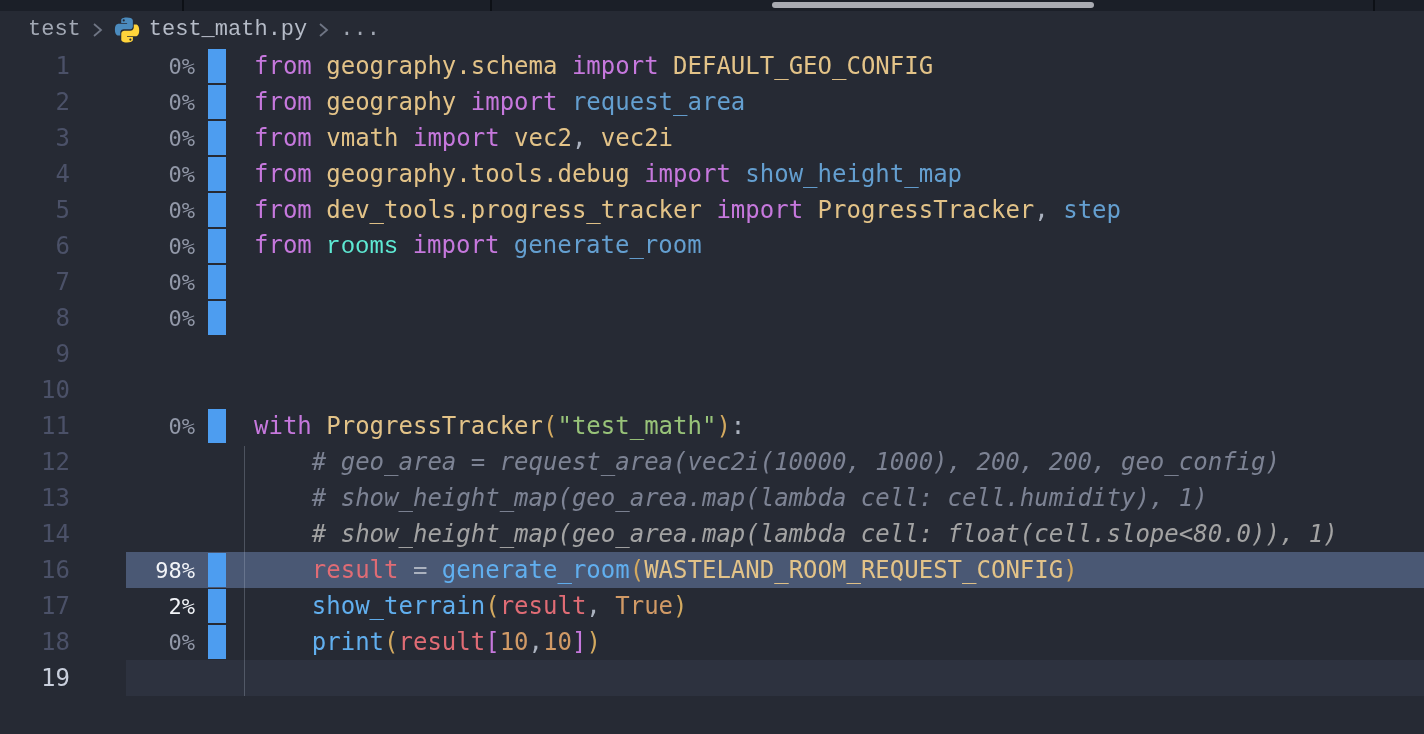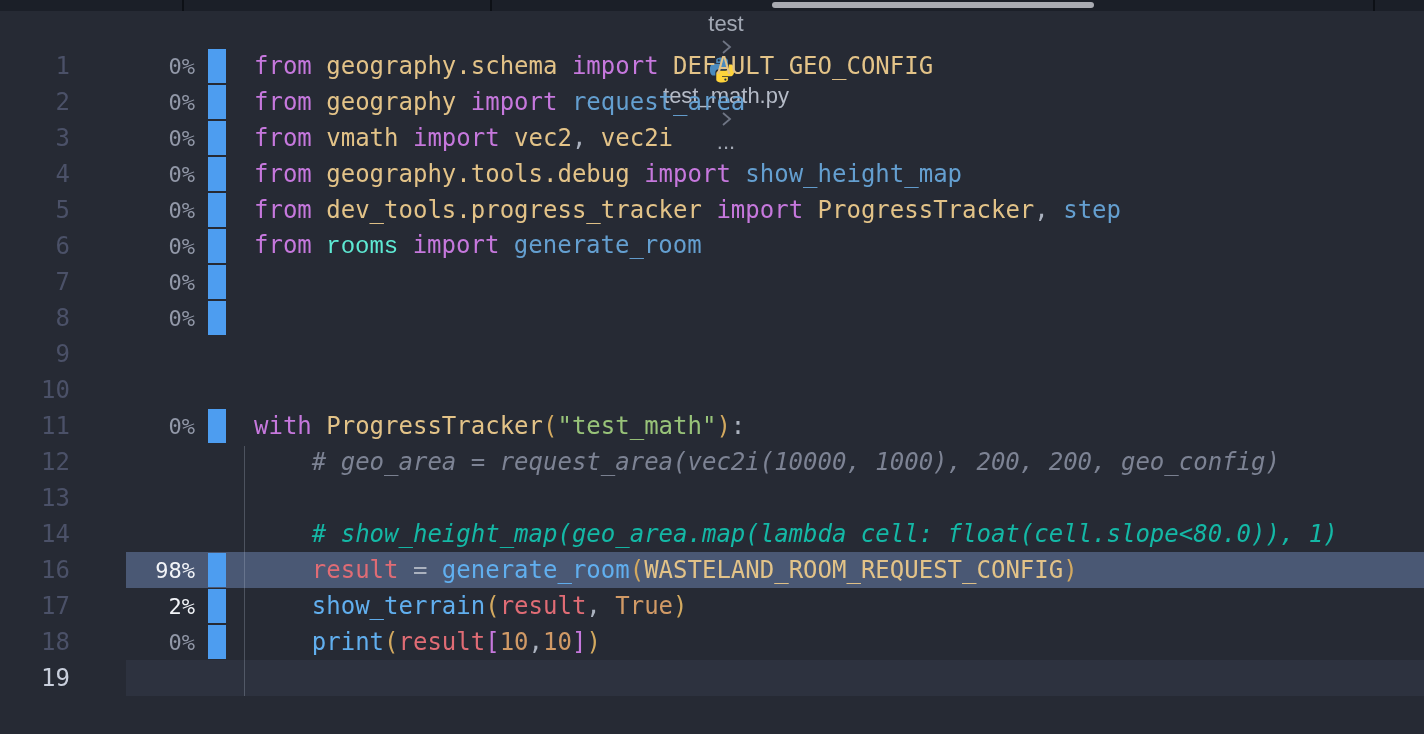--- a/index.html
+++ b/index.html
@@ -9,21 +9,21 @@
     font-family:"DejaVu Sans Mono","Liberation Mono",monospace;
   }
   
   .tabstrip{position:absolute;left:0;top:0;width:1424px;height:11px;background:#1b1f28;}
   .tabstrip .tab-divider{position:absolute;top:0;width:2px;height:11px;background:#0d1016;}
   .tabstrip .hthumb{position:absolute;top:2px;height:6px;border-radius:3px;background:#a9abb2;}
   
   .breadcrumb{
     position:absolute;left:0;top:11px;width:1424px;height:37px;
     display:flex;align-items:center;padding-left:28px;box-sizing:border-box;
-    font-family:Liberation Sans, sans-serif;font-size:22px;color:#a2a8b4;flex-direction:column;
+    font-family:Liberation Mono, monospace;font-size:22px;color:#a2a8b4;
   }
   .breadcrumb .crumb{cursor:pointer;}
   .breadcrumb .file{color:#b5bbc7;}
   .breadcrumb .chev{margin:0 10px;display:flex;align-items:center;}
   .breadcrumb .pyicon{margin-right:9px;display:flex;align-items:center;}
   
   .code-area{position:absolute;left:0;top:48px;width:1424px;}
   .row{position:relative;height:36px;display:flex;align-items:center;}
   .row .hlbar{position:absolute;left:126px;right:0;top:0;bottom:0;z-index:0;}
   .row.hl-strong .hlbar{background:#4a5874;}
@@ -153,26 +153,27 @@
       <div class="row">
         <span class="ln">12</span>
         <span class="pct"></span>
         <span class="marker"></span>
         <span class="codetext"><span class="tk c-com" style="color: rgb(125, 131, 148);">    # geo_area = request_area(vec2i(10000, 1000), 200, 200, geo_config)</span></span>
       </div>
       <div class="row">
         <span class="ln">13</span>
         <span class="pct"></span>
         <span class="marker"></span>
+        <span class="codetext"><span class="tk c-com" style="color: rgb(125, 131, 148);">    # show_height_map(geo_area.map(lambda cell: cell.humidity), 1)</span></span>
       </div>
       <div class="row">
         <span class="ln">14</span>
         <span class="pct"></span>
         <span class="marker"></span>
-        <span class="codetext"><span class="tk c-com" style="color: #14b8a6;">    # show_height_map(geo_area.map(lambda cell: float(cell.slope&lt;80.0)), 1)</span></span>
+        <span class="codetext"><span class="tk c-com" style="color: #a3a3a3;">    # show_height_map(geo_area.map(lambda cell: float(cell.slope&lt;80.0)), 1)</span></span>
       </div>
       <div class="row hl-strong">
         <div class="hlbar"></div>
         <span class="ln">16</span>
         <span class="pct bright">98%</span>
         <span class="marker on"></span>
         <span class="codetext"><span class="tk c-pl" style="color: rgb(171, 178, 191);">    </span><span class="tk c-var" style="color: rgb(224, 108, 117);">result</span><span class="tk c-pl" style="color: rgb(171, 178, 191);"> = </span><span class="tk c-fn" style="color: rgb(97, 175, 239);">generate_room</span><span class="tk c-br1" style="color: rgb(211, 169, 95);">(</span><span class="tk c-mod" style="color: rgb(227, 195, 136);">WASTELAND_ROOM_REQUEST_CONFIG</span><span class="tk c-br1" style="color: rgb(211, 169, 95);">)</span></span>
       </div>
       <div class="row">
         <span class="ln">17</span>

